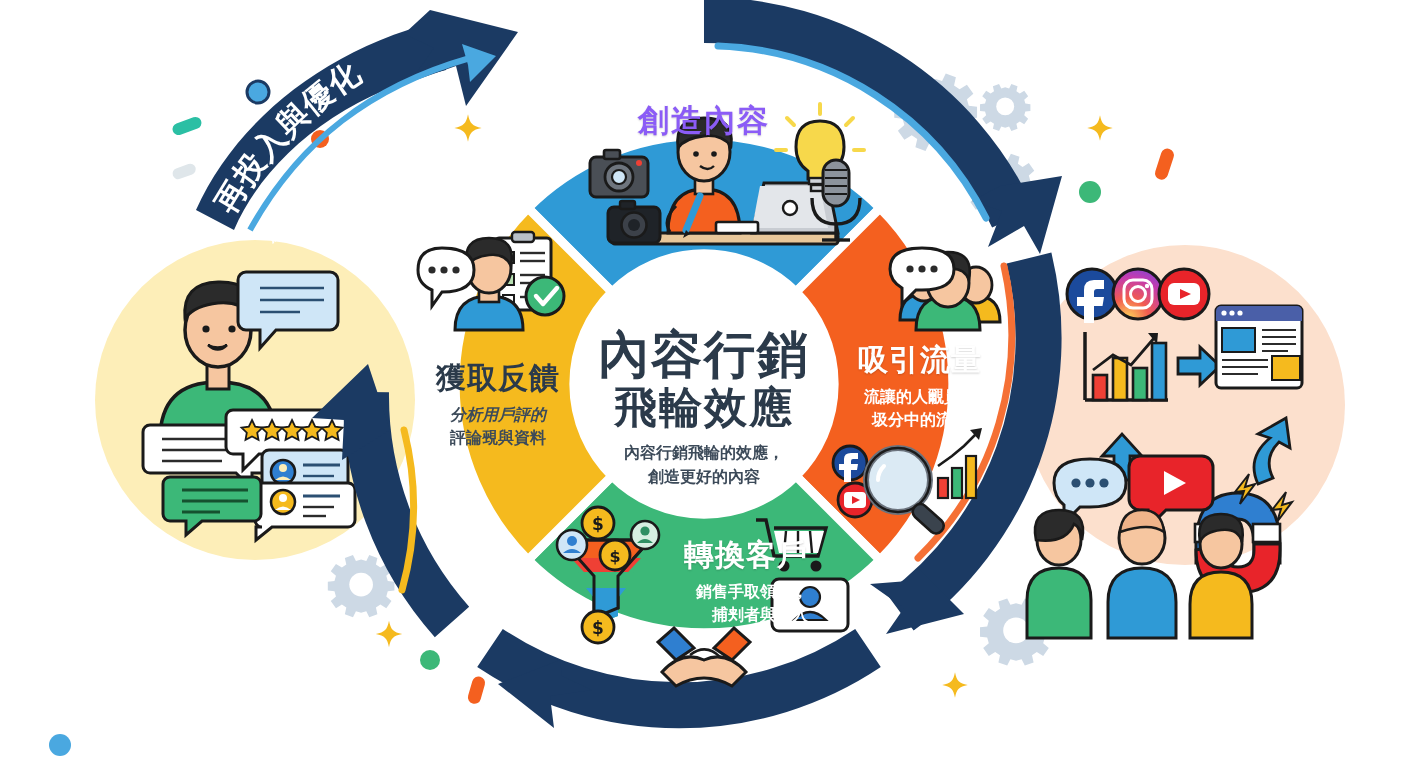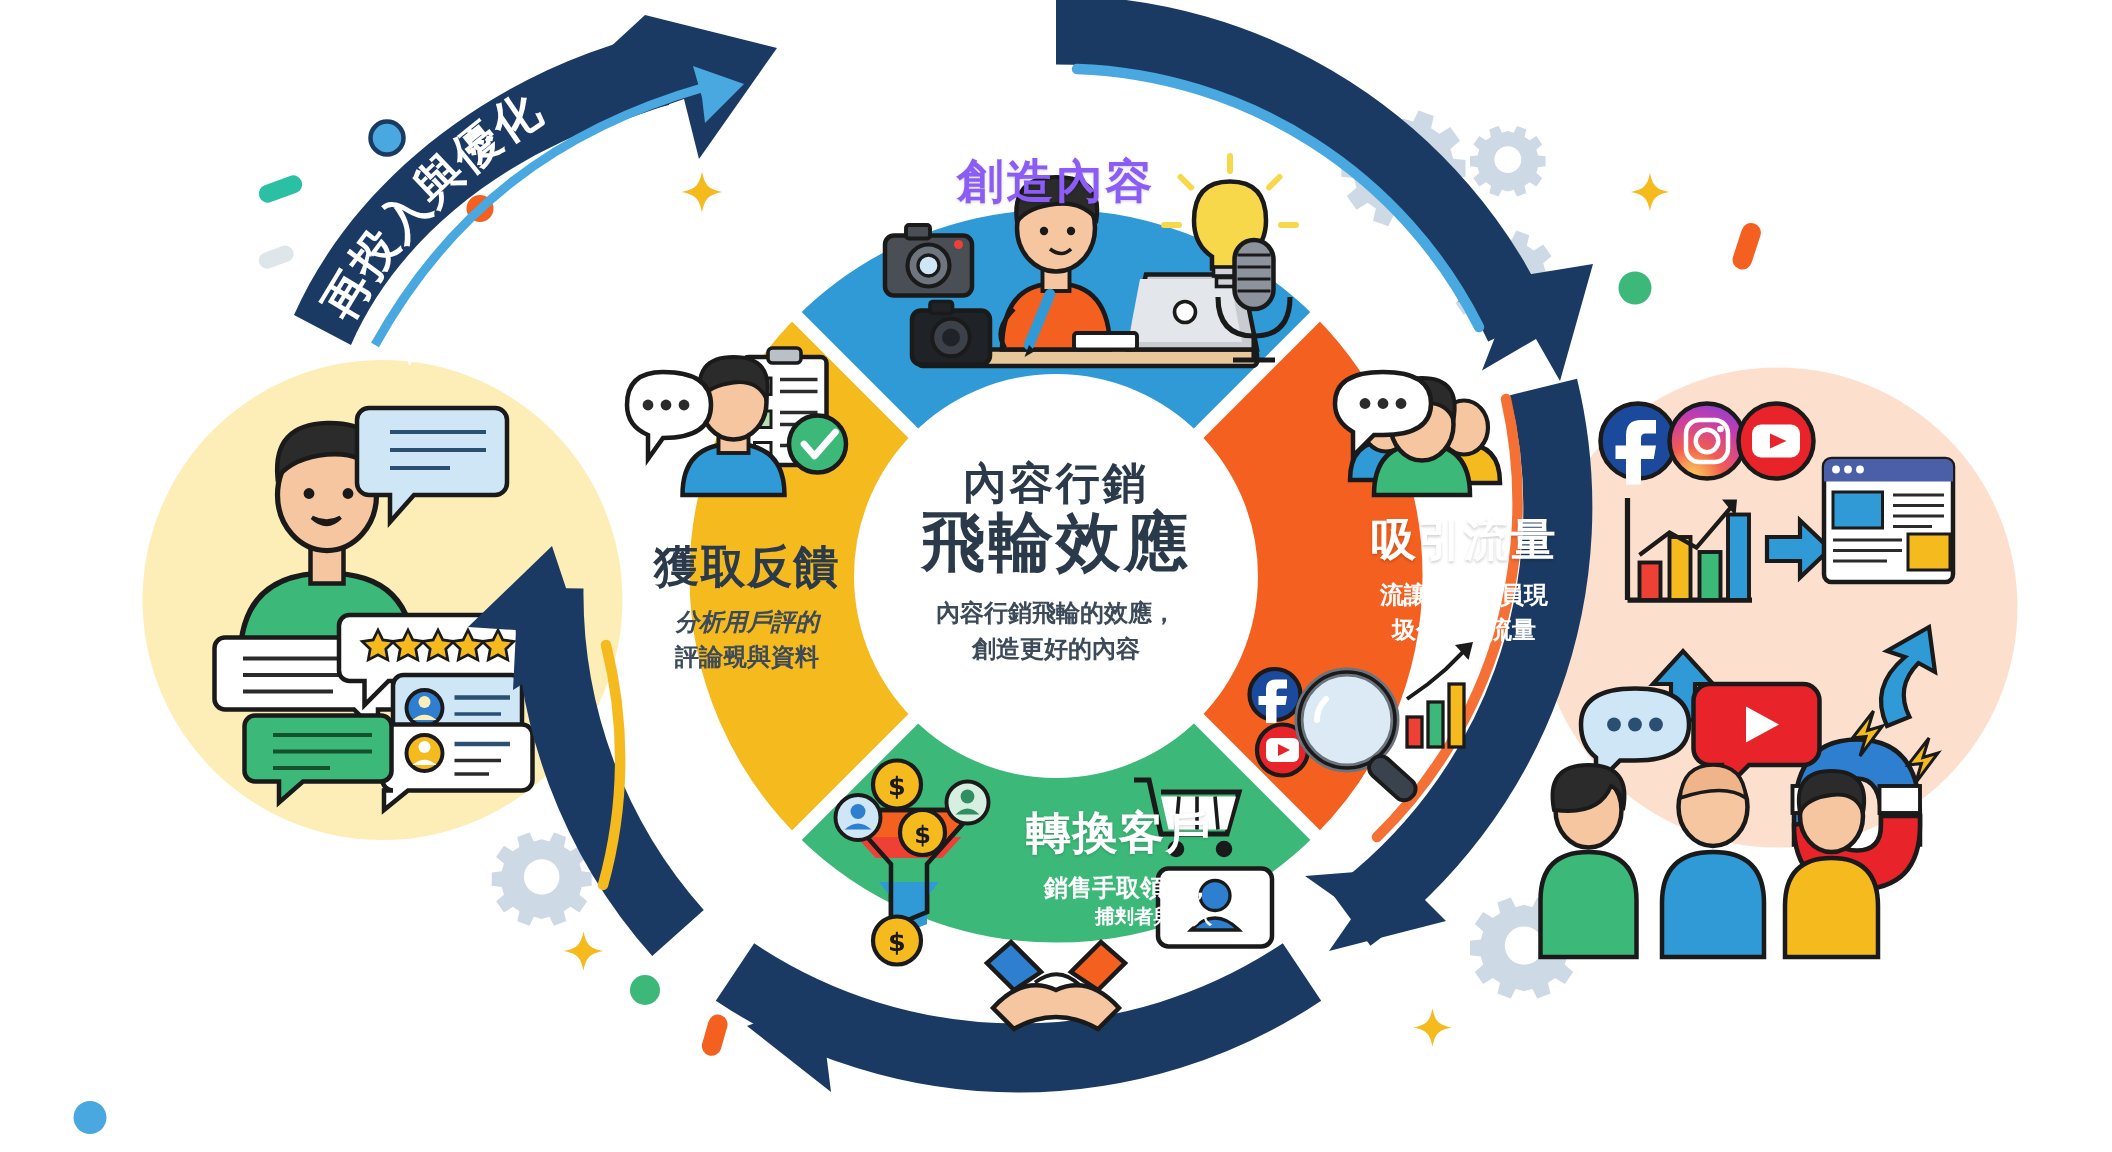--- a/index.html
+++ b/index.html
@@ -482,33 +482,33 @@
     <div class="txt" style="left:596px;top:100px;width:216px;text-align:center;">
       <div style="font-size:31px;font-weight:bold;color:#8b5cf6;letter-spacing:2px;text-shadow:0 1px 2px rgba(0,0,0,.18);">創造內容</div>
     </div>
 
     <div class="txt" style="left:408px;top:342px;width:180px;text-align:center;">
       <div style="font-size:30px;font-weight:bold;color:#2b3a4a;letter-spacing:1px;margin-top:16px;">獲取反饋</div>
       <div style="font-size:16px;font-weight:bold;color:#3c4a59;line-height:1.45;margin-top:4px;font-style:italic;">分析用戶評的</div>
       <div style="font-size:16px;font-weight:bold;color:#3c4a59;line-height:1.45;">評論覡與資料</div>
     </div>
 
-    <div class="txt" style="left:886px;top:340px;width:180px;text-align:center;">
+    <div class="txt" style="left:830px;top:340px;width:180px;text-align:center;">
       <div style="font-size:30px;font-weight:bold;color:#ffffff;letter-spacing:1px;text-shadow:0 1px 2px rgba(0,0,0,.18);">吸引流量</div>
       <div style="font-size:16px;font-weight:bold;color:#ffffff;line-height:1.45;margin-top:4px;">流讓的人覼員現</div>
       <div style="font-size:16px;font-weight:bold;color:#ffffff;line-height:1.45;">圾分中的流量</div>
     </div>
 
     <div class="txt" style="left:608px;top:535px;width:200px;text-align:right;">
       <div style="font-size:30px;font-weight:bold;color:#ffffff;letter-spacing:1px;text-shadow:0 1px 2px rgba(0,0,0,.18);">轉換客戶</div>
       <div style="font-size:16px;font-weight:bold;color:#ffffff;line-height:1.45;margin-top:4px;">銷售手取領導，</div>
-      <div style="font-size:13px;font-weight:bold;color:#ffffff;line-height:1.45;">捕刾者與收入</div>
+      <div style="font-size:16px;font-weight:bold;color:#ffffff;line-height:1.45;">捕刾者與收入</div>
     </div>
 
     <div class="txt" style="left:584px;top:306px;width:240px;text-align:center;">
-      <div style="font-size:29px;font-weight:bold;color:#2b3a4a;line-height:1.12;letter-spacing:2px;">內容行銷</div>
+      <div style="font-size:51px;font-weight:bold;color:#2b3a4a;line-height:1.12;letter-spacing:2px;margin-top:20px;">內容行銷</div>
       <div style="font-size:43px;font-weight:bold;color:#2b3a4a;line-height:1.12;letter-spacing:2px;">飛輪效應</div>
       <div style="font-size:16px;font-weight:bold;color:#3c4a59;line-height:1.5;margin-top:10px;">內容行銷飛輪的效應，</div>
       <div style="font-size:16px;font-weight:bold;color:#3c4a59;line-height:1.5;">創造更好的內容</div>
     </div>
   </div>
 
 </div>
 
 </body></html>

